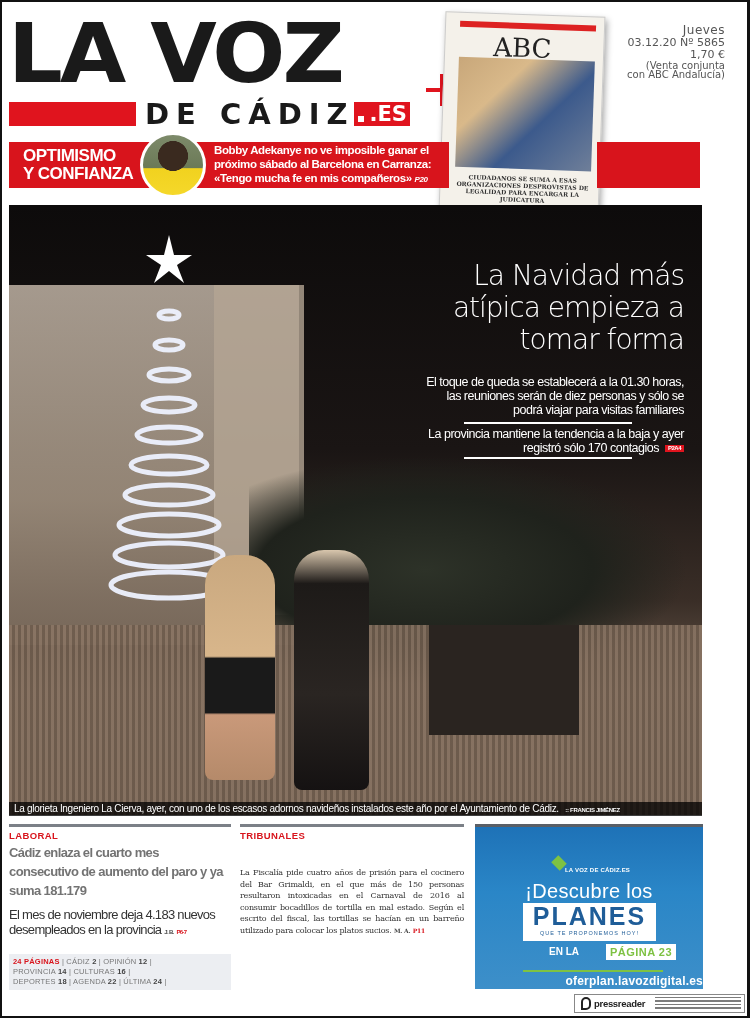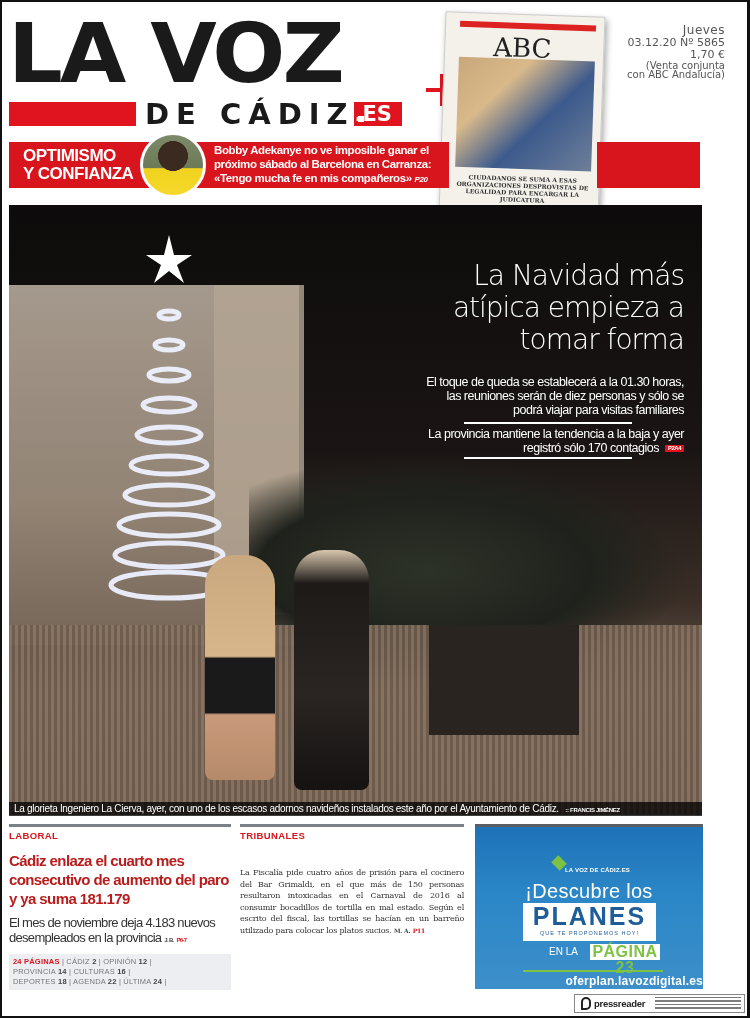--- a/index.html
+++ b/index.html
@@ -4,21 +4,21 @@
 <style>
   * { box-sizing: border-box; margin: 0; padding: 0; }
   html, body { width: 750px; height: 1018px; background: #fff; overflow: hidden; }
   body { font-family: "Liberation Sans", sans-serif; position: relative; }
   .page { position: absolute; left: 0; top: 0; width: 750px; height: 1018px; border: 2px solid #111; border-right: 3px solid #111; background: #fff; }
 
   
   .masthead-title { position: absolute; left: 6px; top: 12px; font-family: "DejaVu Sans", sans-serif; font-weight: 900; font-size: 86px; letter-spacing: -3px; color: #1a1a1a; line-height: 84px; transform: scaleY(0.95); transform-origin: left top; }
   .masthead-bar { position: absolute; left: 7px; top: 100px; width: 127px; height: 24px; background: #e0141e; }
   .masthead-sub { position: absolute; left: 143px; top: 96px; font-family: "DejaVu Sans", sans-serif; font-weight: 700; font-size: 29px; letter-spacing: 7px; color: #1a1a1a; line-height: 32px; }
-  .masthead-es { position: absolute; left: 352px; top: 100px; width: 48px; height: 24px; background: #e0141e; color: #fff; font-weight: 700; font-size: 21px; line-height: 24px; text-align: right; padding-right: 10px; font-family: "DejaVu Sans", sans-serif; }
+  .masthead-es { position: absolute; left: 352px; top: 100px; width: 56px; height: 24px; background: #e0141e; color: #fff; font-weight: 700; font-size: 21px; line-height: 24px; text-align: right; padding-right: 3px; font-family: "DejaVu Sans", sans-serif; }
   .masthead-es::before { content: ""; position: absolute; left: 4px; bottom: 4px; width: 6px; height: 6px; background: #fff; }
 
   .plus-sign { position: absolute; left: 424px; top: 72px; width: 32px; height: 32px; }
   .plus-sign::before { content: ""; position: absolute; left: 0; top: 14px; width: 32px; height: 4px; background: #e0141e; }
   .plus-sign::after { content: ""; position: absolute; left: 14px; top: 0; width: 4px; height: 32px; background: #e0141e; }
 
   .issue-info { position: absolute; right: 22px; top: 22px; text-align: right; color: #555; font-family: "DejaVu Sans", sans-serif; }
   .issue-day { font-size: 12px; line-height: 13px; letter-spacing: 0.5px; }
   .issue-date { font-size: 11px; line-height: 12px; }
   .issue-price { font-size: 11px; line-height: 12px; }
@@ -57,41 +57,41 @@
   .hero-ref { display: inline-block; background: #e0141e; color: #fff; font-size: 6px; font-weight: 700; line-height: 7px; padding: 0 3px; vertical-align: middle; margin-left: 3px; }
   .hero-rule2 { position: absolute; left: 455px; top: 252px; width: 168px; height: 2px; background: #fff; }
 
   .caption { position: absolute; left: 7px; top: 800px; width: 693px; height: 14px; background: rgba(0,0,0,0.75); color: #fff; font-size: 10px; line-height: 14px; padding-left: 5px; letter-spacing: -0.3px; white-space: nowrap; }
   .caption-credit { font-size: 6px; font-weight: 700; margin-left: 4px; }
 
   
   .story-col { position: absolute; top: 822px; }
   .story-rule { height: 3px; background: #7b8087; margin-bottom: 3px; }
   .section-label { color: #d8141c; font-weight: 700; font-size: 9.5px; letter-spacing: 0.4px; line-height: 11px; }
-  .story-head { font-weight: 700; color: #b91c1c; font-size: 15px; line-height: 19px; letter-spacing: -0.6px; margin-top: 10px; }
+  .story-head { font-weight: 700; color: #737373; font-size: 13px; line-height: 19px; letter-spacing: -0.6px; margin-top: 2px; }
   .story-summary { color: #333; font-size: 13px; line-height: 15px; letter-spacing: -0.7px; margin-top: 7px; }
   .story-ref { color: #d8141c; font-size: 6px; font-weight: 700; }
   .story-author { color: #444; font-size: 6px; font-weight: 700; }
   .story-body { font-family: "DejaVu Serif", serif; color: #333; font-size: 8px; line-height: 11.5px; text-align: justify; margin-top: 26px; letter-spacing: -0.2px; }
 
   .index-box { position: absolute; left: 7px; top: 952px; width: 222px; height: 36px; background: #eceef2; padding: 3px 4px; font-size: 7.5px; line-height: 10px; color: #777; letter-spacing: 0.2px; }
   .index-box b { color: #444; }
   .index-pages { color: #d8141c; font-weight: 700; }
 
   
   .ad { position: absolute; left: 473px; top: 822px; width: 228px; height: 165px; background: linear-gradient(180deg, #1e72b7 0%, #2a86c7 40%, #3d8fc9 100%); border-top: 3px solid #5a5f66; overflow: hidden; }
   .ad-logo { position: absolute; left: 47px; top: 9px; color: #fff; font-style: italic; font-weight: 700; font-size: 29px; letter-spacing: -1px; line-height: 30px; }
   .ad-tick { position: absolute; left: 78px; top: 31px; width: 12px; height: 10px; background: #7ec243; transform: rotate(45deg); }
   .ad-tagline { position: absolute; left: 90px; top: 40px; color: #fff; font-weight: 700; font-size: 6px; letter-spacing: 0.2px; }
   .ad-discover { position: absolute; left: 0; width: 228px; top: 53px; text-align: center; color: #fff; font-size: 20px; line-height: 22px; letter-spacing: 0.3px; }
   .ad-planes-box { position: absolute; left: 48px; top: 76px; width: 133px; height: 38px; background: #fff; text-align: center; }
   .ad-planes { color: #1f5d98; font-weight: 700; font-size: 25px; line-height: 26px; letter-spacing: 2px; }
   .ad-sub { color: #1f5d98; font-size: 5.5px; letter-spacing: 1px; line-height: 8px; }
-  .ad-enla { position: absolute; left: 74px; top: 118px; color: #fff; font-weight: 400; font-size: 10px; line-height: 14px; }
-  .ad-page { position: absolute; left: 115px; top: 117px; width: 70px; height: 16px; background: #fff; color: #7ec243; font-weight: 700; font-size: 16px; line-height: 16px; text-align: center; letter-spacing: 0.5px; }
+  .ad-enla { position: absolute; left: 74px; top: 118px; color: #fff; font-weight: 700; font-size: 10px; line-height: 14px; }
+  .ad-page { position: absolute; left: 131px; top: 117px; width: 70px; height: 16px; background: #fff; color: #7ec243; font-weight: 700; font-size: 11px; line-height: 16px; text-align: center; letter-spacing: 0.5px; }
   .ad-rule { position: absolute; left: 48px; top: 143px; width: 140px; height: 2px; background: #7ec243; }
   .ad-url { position: absolute; left: 0; width: 228px; top: 147px; text-align: right; color: #fff; font-weight: 700; font-size: 12px; line-height: 14px; letter-spacing: 0.2px; }
 
   
   .pressreader { position: absolute; left: 572px; top: 992px; width: 171px; height: 19px; border: 1px solid #888; background: #fff; }
   .pr-logo { position: absolute; left: 6px; top: 2px; width: 10px; height: 13px; border: 2.5px solid #222; border-radius: 6px 6px 6px 0; }
   .pr-text { position: absolute; left: 19px; top: 2px; font-size: 9.5px; font-weight: 700; color: #222; line-height: 13px; letter-spacing: -0.3px; }
   .pr-fine { position: absolute; left: 80px; top: 2px; width: 86px; height: 13px; background: repeating-linear-gradient(180deg, #444 0 1.5px, #fff 1.5px 3.5px); opacity: 0.7; }
 </style>
 </head>

